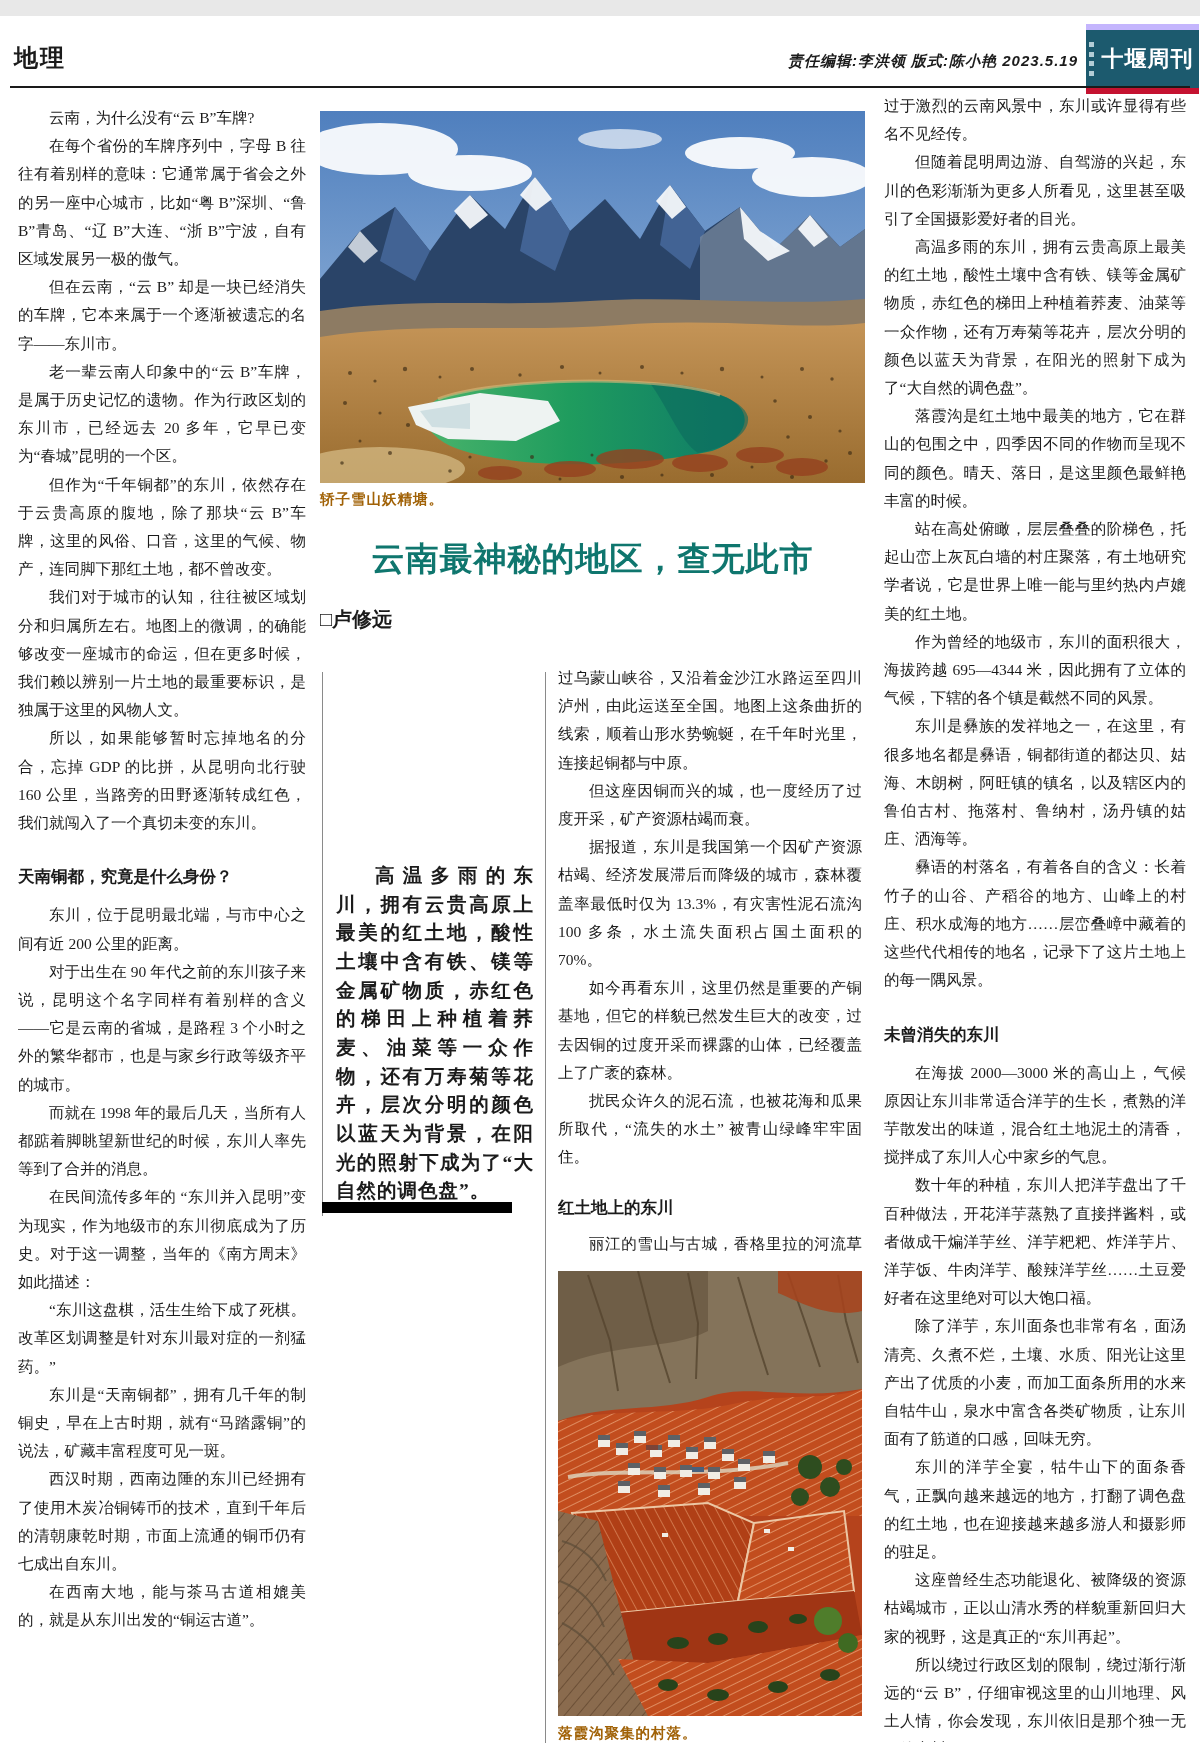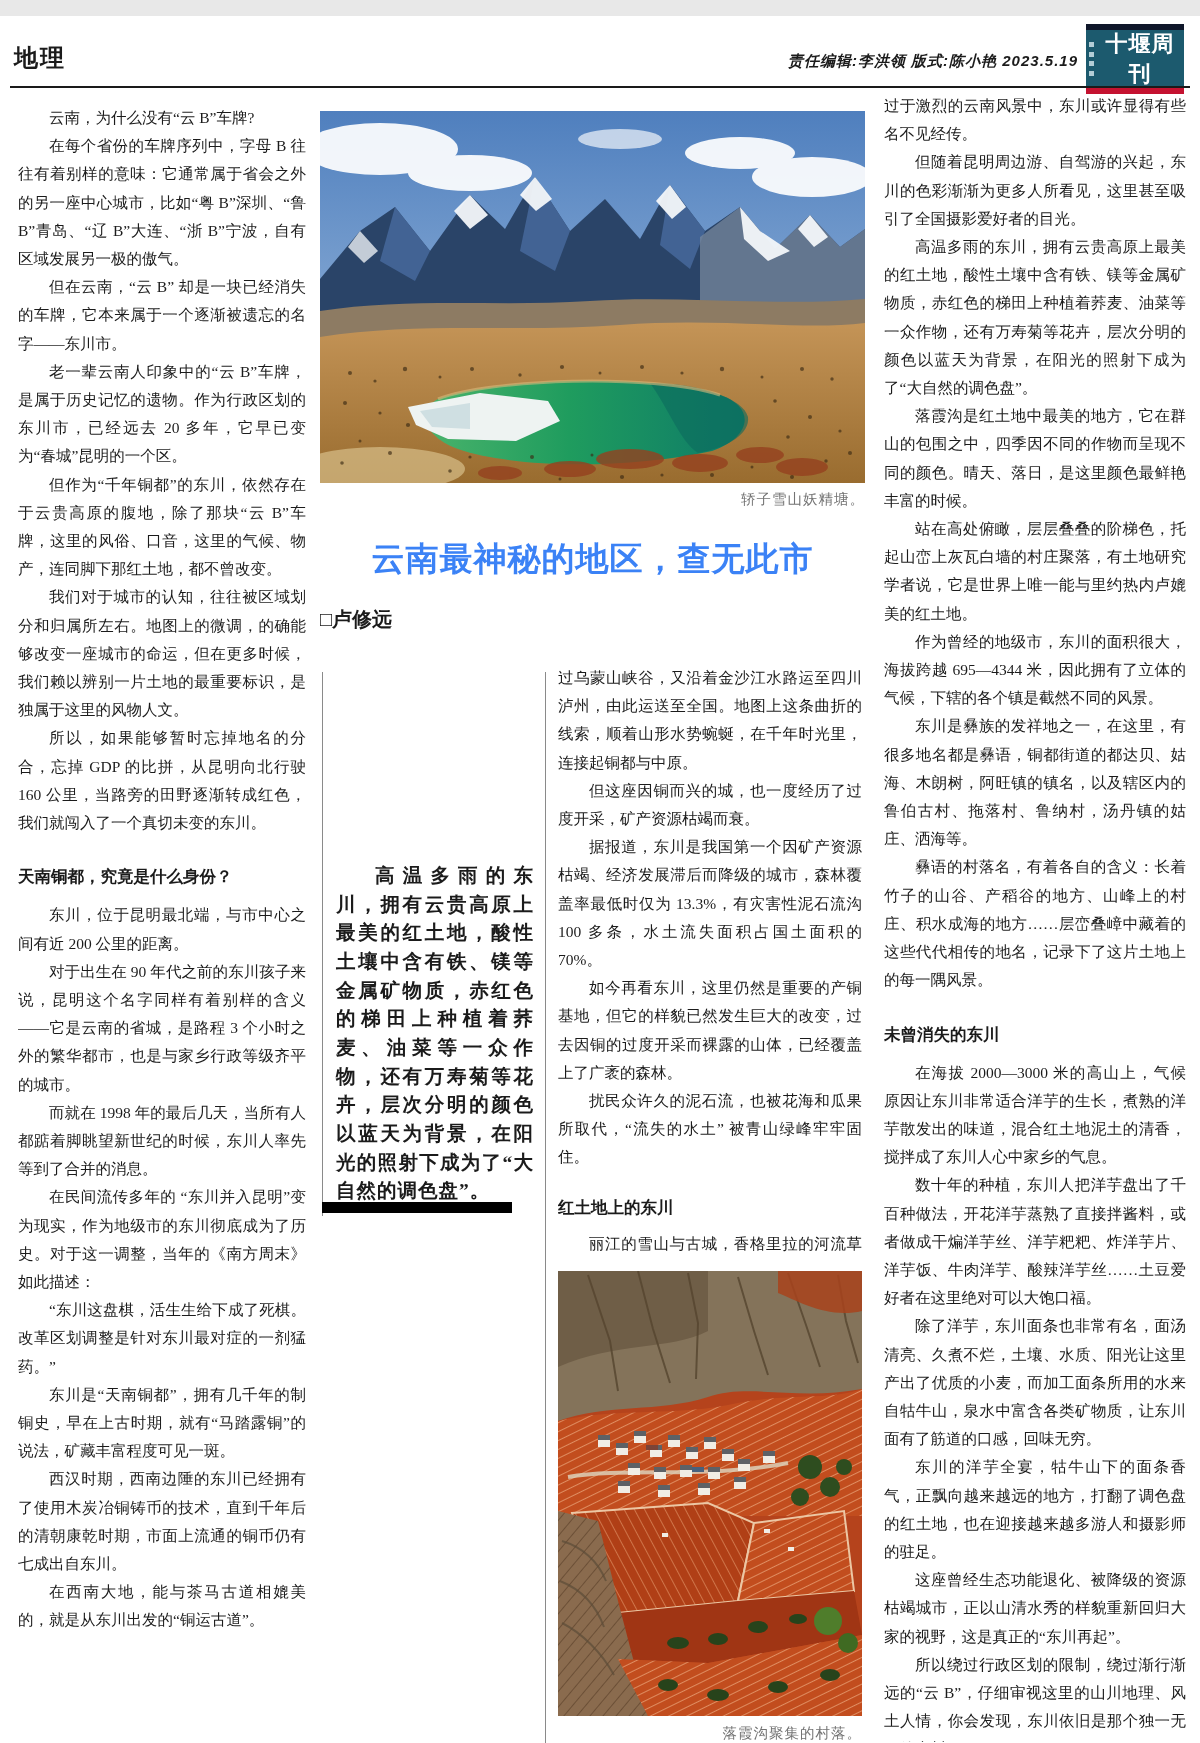--- a/index.html
+++ b/index.html
@@ -3,48 +3,48 @@
 <meta charset="utf-8">
 <style>
   html,body{margin:0;padding:0;background:#e8e8e8;}
   .page{position:relative;width:1200px;height:1743px;background:#ffffff;overflow:hidden;
         font-family:"Liberation Serif","DejaVu Serif",serif;color:#1b1b1b;margin:16px auto;}
   .sans{font-family:"Liberation Sans","DejaVu Sans",sans-serif;}
 
   
   .section-label{position:absolute;left:14px;top:26px;font-size:24px;font-weight:bold;letter-spacing:2px;}
   .editors-line{position:absolute;right:122px;top:36px;font-size:15px;font-weight:bold;font-style:italic;letter-spacing:1px;}
-  .masthead{position:absolute;left:1086px;top:8px;width:98px;height:58px;background:#1c5a6e;
-            border-top:6px solid #0f172a;border-bottom:6px solid #c41230;display:flex;align-items:center;}
+  .masthead{position:absolute;left:1086px;top:8px;width:113px;height:58px;background:#1c5a6e;
+            border-top:6px solid #c4b5fd;border-bottom:6px solid #c41230;display:flex;align-items:center;}
   .masthead-side{width:7px;height:34px;margin-left:3px;display:flex;flex-direction:column;justify-content:space-between;}
   .masthead-side i{display:block;width:5px;height:5px;background:#cfe3ea;opacity:.85;}
   .masthead-title{flex:1;text-align:center;color:#ffffff;font-weight:bold;font-size:22px;letter-spacing:1px;}
   .head-rule{position:absolute;left:10px;top:70px;width:1180px;height:2px;background:#1a1a1a;}
 
   
   .col{position:absolute;text-align:justify;font-size:15.5px;line-height:1.82;}
   .col p{margin:0;text-indent:2em;}
   .col p.cont{text-indent:0;}
   .col .subhead{font-family:"Liberation Sans","DejaVu Sans",sans-serif;font-weight:bold;
                 font-size:16.5px;text-indent:0;margin:24px 0 10px;}
   .left-col{left:18px;top:88px;width:288px;height:1650px;overflow:hidden;}
   .right-col{left:884px;top:76px;width:302px;height:1650px;overflow:hidden;}
   .mid-body{left:558px;top:648px;width:304px;height:600px;overflow:hidden;}
   .mid-body .subhead{margin:20px 0 8px;}
 
   
   .photo-top{position:absolute;left:320px;top:95px;width:545px;height:372px;}
   .photo-top svg,.photo-bottom svg{display:block;width:100%;height:100%;}
   .caption{position:absolute;font-family:"Liberation Sans","DejaVu Sans",sans-serif;
-           font-weight:normal;font-size:14.5px;letter-spacing:1px;text-align:right;color:#737373;}
+           font-weight:bold;font-size:14.5px;letter-spacing:1px;color:#a16207;}
   .caption-top{left:320px;top:474px;width:545px;}
   .caption-bottom{left:558px;top:1708px;width:304px;}
   .headline{position:absolute;left:320px;top:521px;width:545px;text-align:center;
             font-family:"Liberation Sans","DejaVu Sans",sans-serif;font-weight:bold;
-            font-size:33px;letter-spacing:1px;color:#3b82f6;}
+            font-size:33px;letter-spacing:1px;color:#0f766e;}
   .byline{position:absolute;left:320px;top:590px;width:545px;text-align:left;
           font-family:Liberation Mono, monospace;font-weight:bold;font-size:20px;}
   .vrule{position:absolute;width:1px;background:#8a8a8a;}
   .vrule-left{left:322px;top:656px;height:544px;}
   .vrule-right{left:545px;top:656px;height:1077px;}
   .pull-quote{position:absolute;left:336px;top:846px;width:198px;text-align:justify;
               font-weight:bold;font-size:19.5px;line-height:1.47;letter-spacing:1px;text-indent:2em;}
   .end-bar{position:absolute;left:322px;top:1186px;width:190px;height:11px;background:#000;}
   .photo-bottom{position:absolute;left:558px;top:1255px;width:304px;height:445px;}
 </style>

